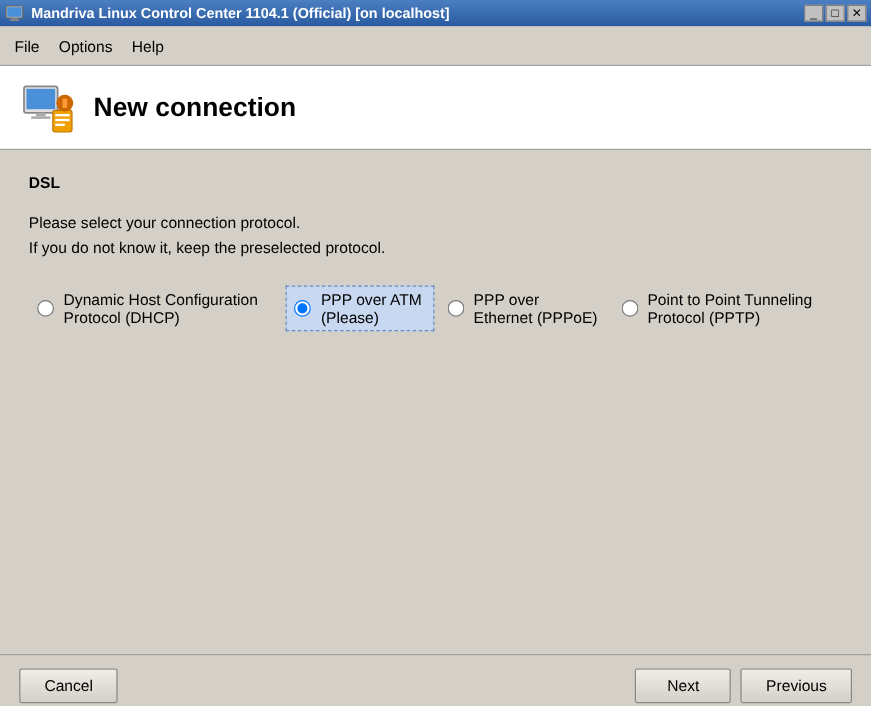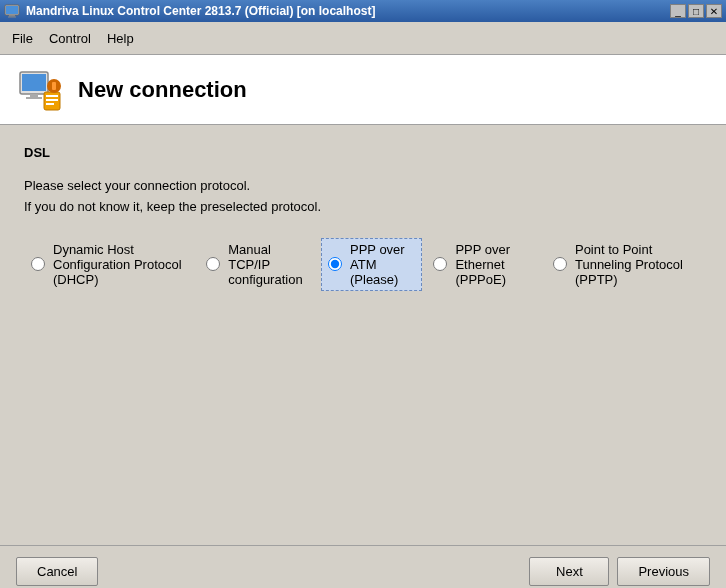--- a/index.html
+++ b/index.html
@@ -184,32 +184,32 @@
 
 <div class="titlebar">
   <div class="titlebar-left">
 
     <svg class="titlebar-icon" viewBox="0 0 16 16">
       <rect x="1" y="2" width="14" height="10" rx="1" fill="#c0c0c0" stroke="#666" stroke-width="1"></rect>
       <rect x="2" y="3" width="12" height="8" fill="#4a90d9"></rect>
       <rect x="5" y="12" width="6" height="1.5" fill="#888"></rect>
       <rect x="4" y="13.5" width="8" height="1" fill="#888"></rect>
     </svg>
-    <span class="titlebar-title">Mandriva Linux Control Center 2813.7 (Official) [on localhost]</span>
+    <span class="titlebar-title">Mandriva Linux Control Center 1104.1 (Official) [on localhost]</span>
   </div>
   <div class="titlebar-buttons">
     <div class="titlebar-btn">_</div>
     <div class="titlebar-btn">□</div>
     <div class="titlebar-btn">✕</div>
   </div>
 </div>
 
 <div class="menubar">
   <div class="menu-item">File</div>
-  <div class="menu-item">Control</div>
+  <div class="menu-item">Options</div>
   <div class="menu-item">Help</div>
 </div>
 
 <div class="window-body">
 
   <div class="page-header">
 
     <svg class="header-icon" viewBox="0 0 48 48">
 
       <rect x="4" y="6" width="28" height="22" rx="2" fill="#e0e0e0" stroke="#888" stroke-width="1.5"></rect>
@@ -235,24 +235,20 @@
       <div>If you do not know it, keep the preselected protocol.</div>
     </div>
 
     <div class="radio-list">
 
       <label class="radio-item">
         <input class="radio-input" type="radio" name="protocol" style="">
         <span class="radio-label">Dynamic Host Configuration Protocol (DHCP)</span>
       </label>
 
-      <label class="radio-item">
-        <input class="radio-input" type="radio" name="protocol" style="">
-        <span class="radio-label">Manual TCP/IP configuration</span>
-      </label>
 
       <label class="radio-item selected">
         <input class="radio-input" type="radio" name="protocol" checked="" style="">
         <span class="radio-label">PPP over ATM (Please)</span>
       </label>
 
       <label class="radio-item">
         <input class="radio-input" type="radio" name="protocol" style="">
         <span class="radio-label">PPP over Ethernet (PPPoE)</span>
       </label>

